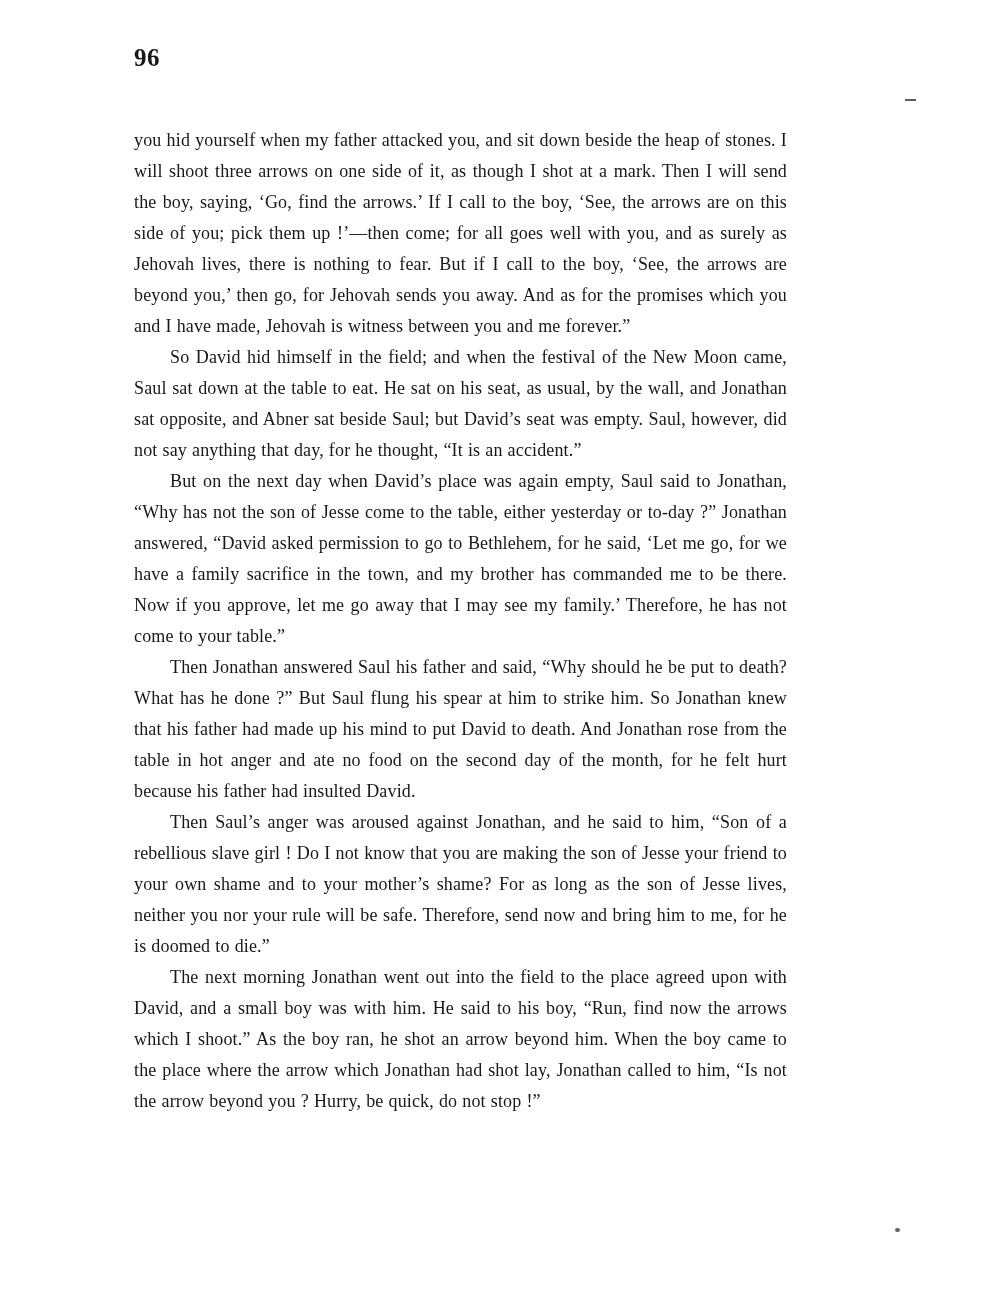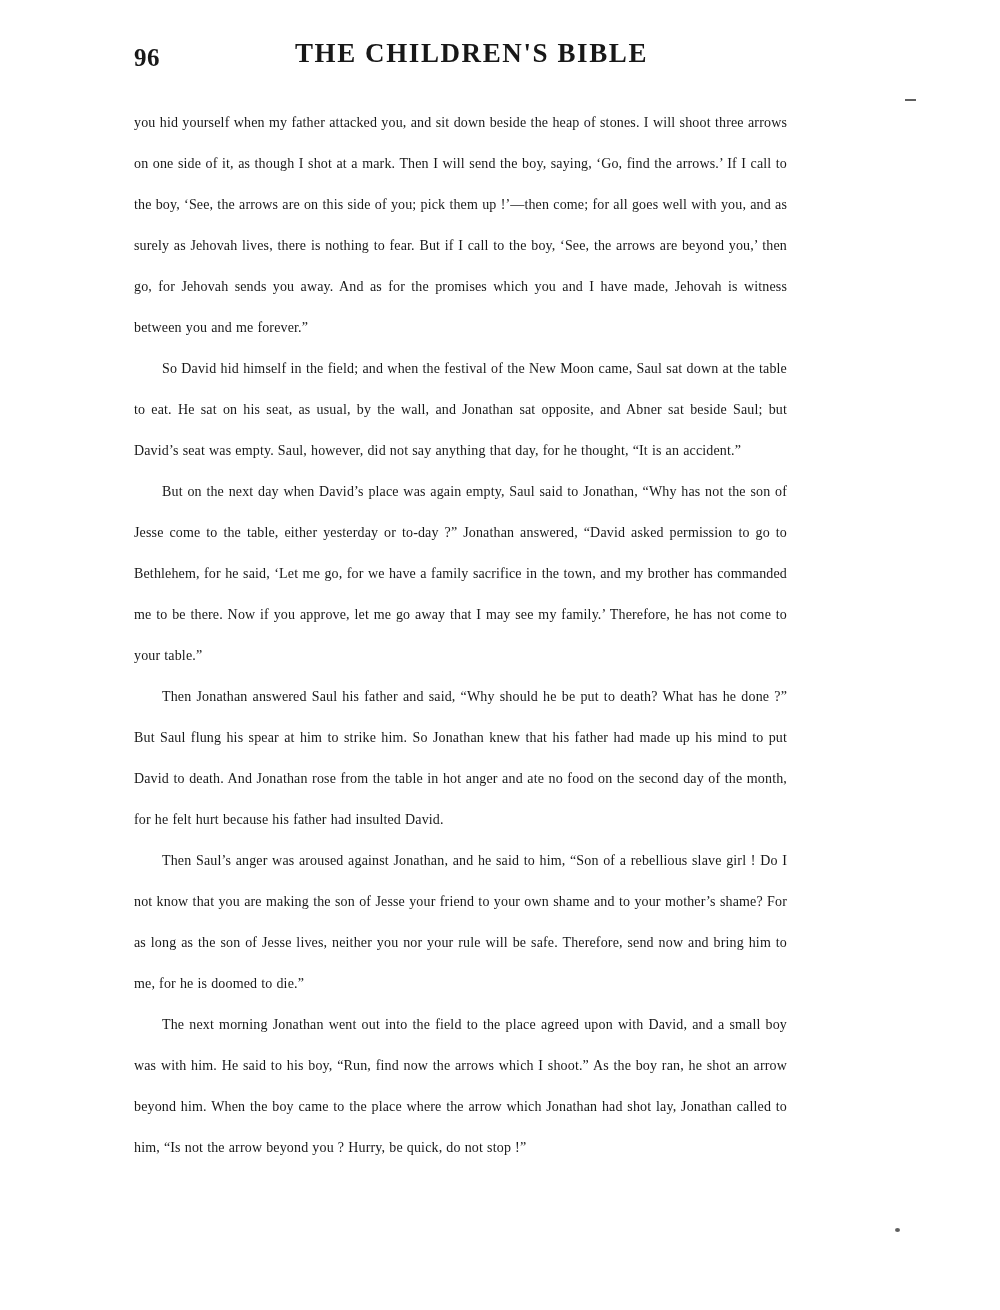--- a/index.html
+++ b/index.html
@@ -39,24 +39,24 @@
     left: 0;
     right: 0;
     top: 0;
     text-align: center;
     font-size: 27px;
     font-weight: bold;
     letter-spacing: 1.6px;
     padding-left: 26px;
   }
   .body-text {
-    margin-top: 18px;
+    margin-top: 41px;
     padding: 0 58px 0 62px;
-    font-size: 14px;
-    line-height: 41px;
+    font-size: 18px;
+    line-height: 31px;
     text-align: justify;
     text-justify: inter-word;
     letter-spacing: 0.15px;
     word-spacing: 0.4px;
   }
   .body-text p {
     margin: 0;
     text-indent: 2.0em;
   }
   .body-text p.first {
@@ -71,21 +71,20 @@
   .speck.s1 { left: 905px; top: 99px; width: 11px; height: 2px; }
   .speck.s2 { left: 895px; top: 1228px; width: 5px; height: 4px; border-radius: 50%; }
 </style>
 </head>
 <body>
 
 <div class="page">
 
   <div class="header">
     <div class="folio">96</div>
-    <div class="running-title">THE CHILDREN'S BIBLE</div>
   </div>
 
   <div class="body-text">
     <p class="first">you hid yourself when my father attacked you, and sit down beside the heap of stones.  I will shoot three arrows on one side of it, as though I shot at a mark.  Then I will send the boy, saying, ‘Go, find the arrows.’  If I call to the boy, ‘See, the arrows are on this side of you; pick them up !’—then come; for all goes well with you, and as surely as Jehovah lives, there is nothing to fear.  But if I call to the boy, ‘See, the arrows are beyond you,’ then go, for Jehovah sends you away.  And as for the promises which you and I have made, Jehovah is witness between you and me forever.”</p>
     <p>So David hid himself in the field; and when the festival of the New Moon came, Saul sat down at the table to eat.  He sat on his seat, as usual, by the wall, and Jonathan sat opposite, and Abner sat beside Saul; but David’s seat was empty.  Saul, however, did not say anything that day, for he thought, “It is an accident.”</p>
     <p>But on the next day when David’s place was again empty, Saul said to Jonathan, “Why has not the son of Jesse come to the table, either yesterday or to-day ?”  Jonathan answered, “David asked permission to go to Bethlehem, for he said, ‘Let me go, for we have a family sacrifice in the town, and my brother has commanded me to be there.  Now if you approve, let me go away that I may see my family.’  Therefore, he has not come to your table.”</p>
     <p>Then Jonathan answered Saul his father and said, “Why should he be put to death?  What has he done ?”  But Saul flung his spear at him to strike him.  So Jonathan knew that his father had made up his mind to put David to death.  And Jonathan rose from the table in hot anger and ate no food on the second day of the month, for he felt hurt because his father had insulted David.</p>
     <p>Then Saul’s anger was aroused against Jonathan, and he said to him, “Son of a rebellious slave girl !  Do I not know that you are making the son of Jesse your friend to your own shame and to your mother’s shame?  For as long as the son of Jesse lives, neither you nor your rule will be safe.  Therefore, send now and bring him to me, for he is doomed to die.”</p>
     <p>The next morning Jonathan went out into the field to the place agreed upon with David, and a small boy was with him.  He said to his boy, “Run, find now the arrows which I shoot.”  As the boy ran, he shot an arrow beyond him.  When the boy came to the place where the arrow which Jonathan had shot lay, Jonathan called to him, “Is not the arrow beyond you ?  Hurry, be quick, do not stop !”</p>
   </div>

